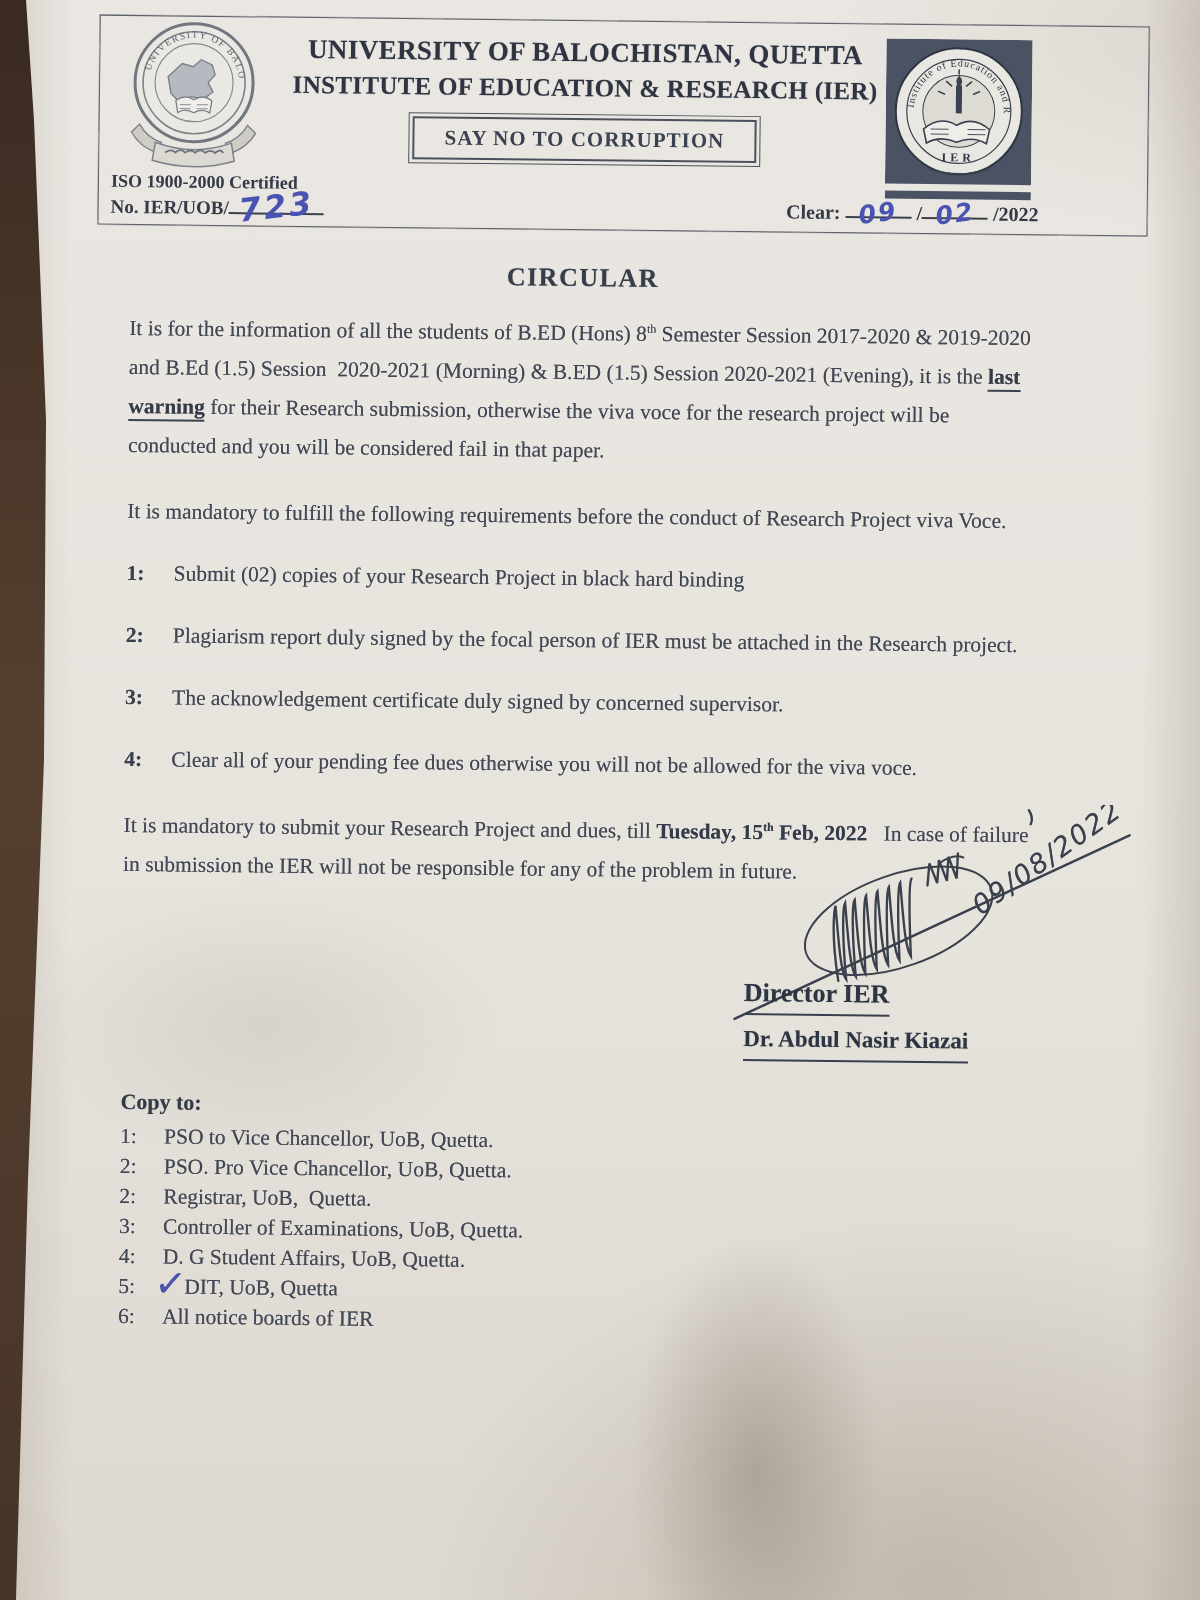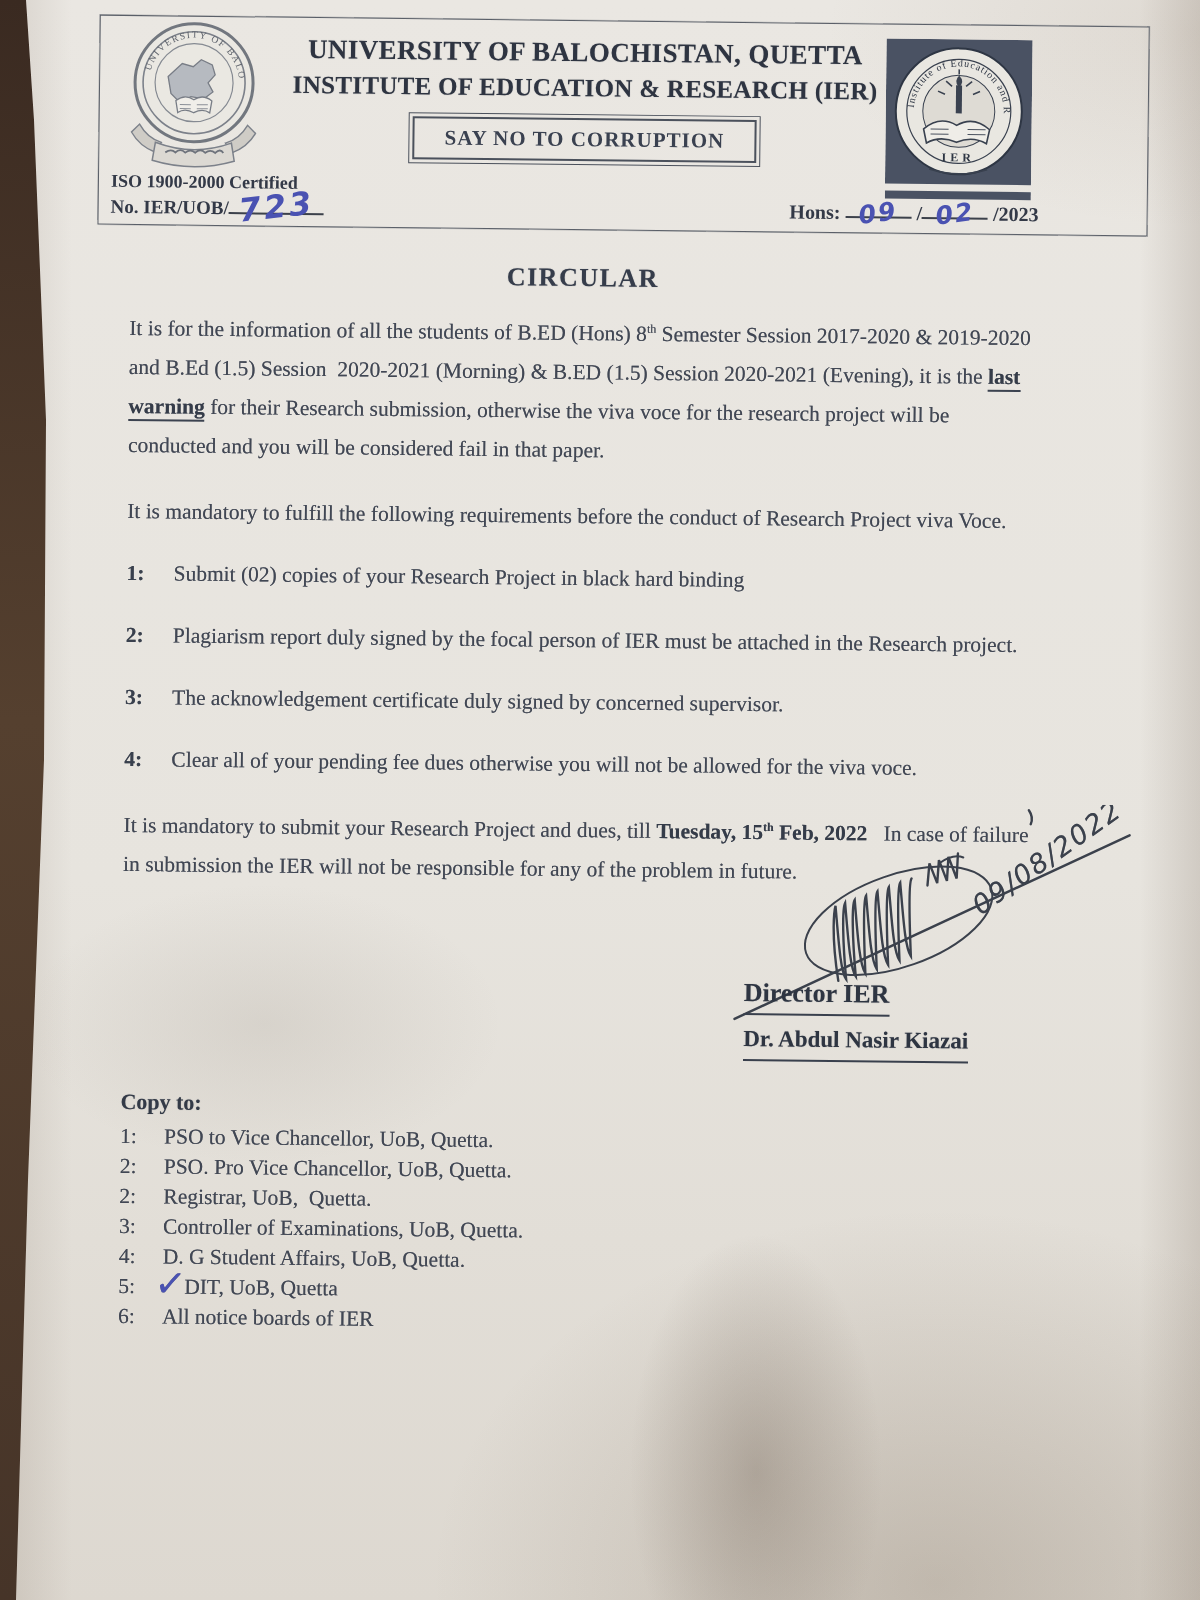--- a/index.html
+++ b/index.html
@@ -145,24 +145,24 @@
       </div>
 
       <div class="iso-block">
         <div class="iso-line">ISO 1900-2000 Certified</div>
         <div class="ref-line">
           <span>No. IER/UOB/</span><span class="slot ref-slot"><span class="hw hw-ref">723</span></span>
         </div>
       </div>
 
       <div class="dated-line">
-        <span>Hons:</span>
+        <span>Clear:</span>
         <span class="slot date-slot"><span class="hw hw-date">09</span></span>
         <span>/</span><span class="slot date-slot"><span class="hw hw-date">02</span></span>
-        <span>/2023</span>
+        <span>/2022</span>
       </div>
     </div>
 
     <div class="body-col">
       <div class="doc-title">CIRCULAR</div>
 
       <p class="p-intro"><span>It is for the information of all the students of B.ED (Hons) 8</span><sup>th</sup><span> Semester Session 2017-2020 &amp; 2019-2020 and B.Ed (1.5) Session&nbsp; 2020-2021 (Morning) &amp; B.ED (1.5) Session 2020-2021 (Evening), it is the </span><span class="warn">last warning</span><span> for their Research submission, otherwise the viva voce for the research project will be conducted and you will be considered fail in that paper.</span></p>
 
       <p class="p-mand">It is mandatory to fulfill the following requirements before the conduct of Research Project viva Voce.</p>
 

